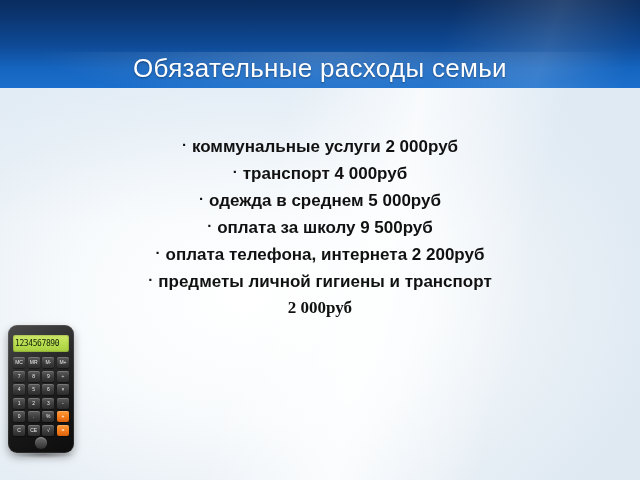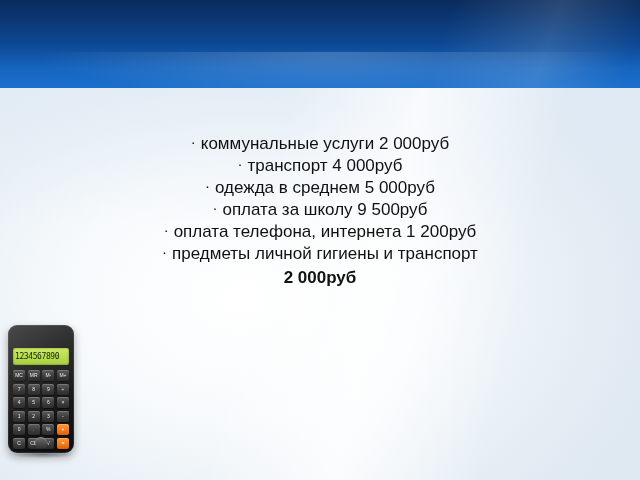--- a/index.html
+++ b/index.html
@@ -78,50 +78,51 @@
   
   .content {
     position: absolute;
     left: 0;
     top: 132px;
     width: 640px;
     text-align: center;
   }
   .bullet-line {
     font-size: 17px;
-    font-weight: normal;
+    font-weight: bold;
     color: #111111;
-    line-height: 20px;
+    line-height: 25px;
     white-space: nowrap;
   }
   .bullet-line .dot {
     display: inline-block;
     font-size: 15px;
     vertical-align: 2px;
     margin-right: 5px;
     color: #111111;
   }
   .cont-line {
     font-size: 17px;
     font-weight: bold;
     color: #111111;
     line-height: 28px;
+    font-family: Liberation Serif, serif;
   }
   
   .calculator {
     position: absolute;
     left: 8px;
     top: 325px;
     width: 66px;
     height: 128px;
     border-radius: 9px;
     background: linear-gradient(150deg, #4a4a4a 0%, #2a2a2a 35%, #161616 70%, #0d0d0d 100%);
     box-shadow: 0 4px 8px rgba(0,0,0,0.35), inset 0 0 0 1px rgba(255,255,255,0.10);
     box-sizing: border-box;
-    padding: 23px 5px 4px 5px;
+    padding: 10px 5px 4px 5px;
   }
   .calc-screen {
     height: 17px;
     border-radius: 2px;
     background: linear-gradient(180deg, #cfe96a 0%, #b8dc4e 55%, #a8cf40 100%);
     box-shadow: inset 0 0 2px rgba(0,0,0,0.5);
     display: flex;
     align-items: center;
     justify-content: flex-start;
     padding-left: 2px;
@@ -184,20 +185,21 @@
 <body>
 
 <div class="slide">
 
   <div class="body-sheen"></div>
 
   <div class="header-band">
     <div class="header-sweep"></div>
   </div>
 
+  <h1 class="title">Обязательные расходы семьи</h1>
 
   <div class="content">
 
     <div class="bullet-line">
       <span class="dot">·</span><span>коммунальные услуги 2 000руб</span>
     </div>
 
 
     <div class="bullet-line">
       <span class="dot">·</span><span>транспорт 4 000руб</span>
@@ -205,21 +207,21 @@
 
     <div class="bullet-line">
       <span class="dot">·</span><span>одежда в среднем 5 000руб</span>
     </div>
 
     <div class="bullet-line">
       <span class="dot">·</span><span>оплата за школу 9 500руб</span>
     </div>
 
     <div class="bullet-line">
-      <span class="dot">·</span><span>оплата телефона, интернета 1 200руб</span>
+      <span class="dot">·</span><span>оплата телефона, интернета 2 200руб</span>
     </div>
 
     <div class="bullet-line">
       <span class="dot">·</span><span>предметы личной гигиены и транспорт</span>
     </div>
 
     <div class="cont-line">2 000руб</div>
 
   </div>
 

